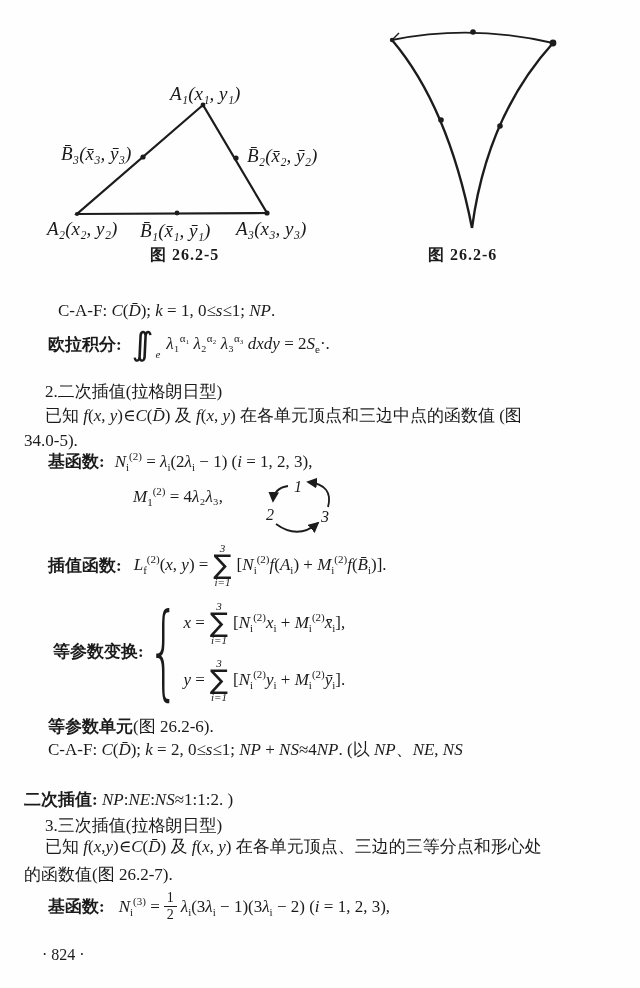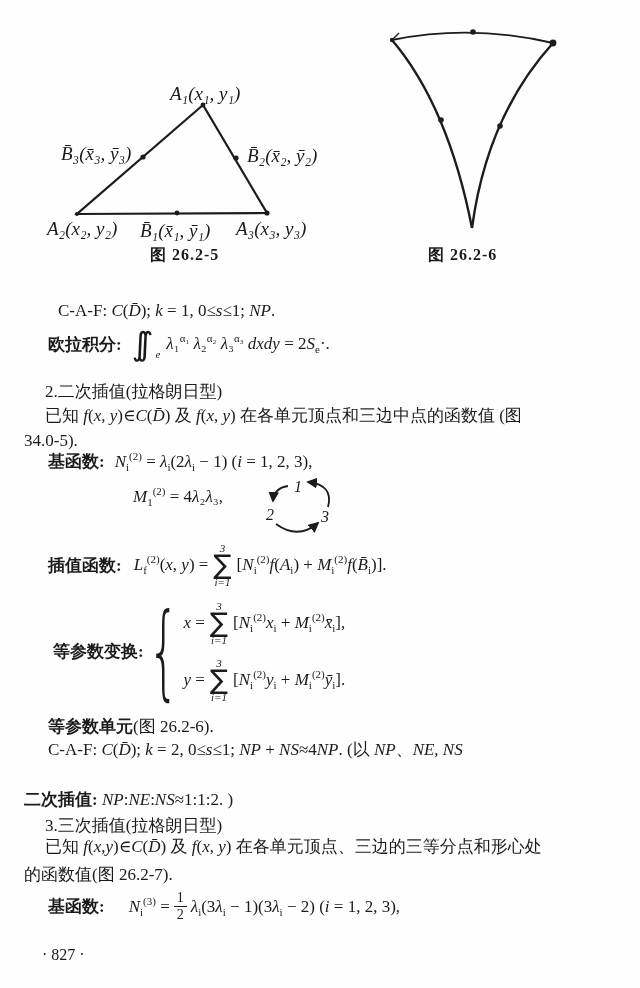--- a/index.html
+++ b/index.html
@@ -157,23 +157,23 @@
 
   <span class="t" style="left:48px;top:739px;">C-A-F:  <i>C</i>(<i>D̄</i>);  <i>k</i> = 2,  0≤<i>s</i>≤1;  <i>NP</i> + <i>NS</i>≈4<i>NP</i>.  (以 <i>NP</i>、<i>NE</i>, <i>NS</i></span>
   <span class="t" style="left:24px;top:789px;"><span class="b">二次插值:</span><span> <i>NP</i>:<i>NE</i>:<i>NS</i>≈1:1:2.  )</span></span>
 
   <span class="t" style="left:45px;top:815px;">3.三次插值(拉格朗日型)</span>
   <span class="t" style="left:45px;top:836px;">已知 <i>f</i>(<i>x</i>,<i>y</i>)∈<i>C</i>(<i>D̄</i>) 及 <i>f</i>(<i>x</i>, <i>y</i>) 在各单元顶点、三边的三等分点和形心处</span>
   <span class="t" style="left:24px;top:864px;">的函数值(图 26.2-7).</span>
 
   <div class="row" style="left:48px;top:890px;">
     <span class="b">基函数:</span>
-    <span style="margin-left:24px;font-family:Liberation Serif, serif;"><i>N</i><sub>i</sub><sup>(3)</sup> =</span>
+    <span style="margin-left:14px;font-family:Liberation Serif, serif;"><i>N</i><sub>i</sub><sup>(3)</sup> =</span>
     <span class="frac sfrac">
       <span class="num">1</span>
       <span class="den">2</span>
     </span>
     <span><i>λ</i><sub>i</sub>(3<i>λ</i><sub>i</sub> − 1)(3<i>λ</i><sub>i</sub> − 2)  (<i>i</i> = 1, 2, 3),</span>
   </div>
 
-  <span class="t" style="left:42px;top:945px;font-size:16px;">· 827 ·</span>
+  <span class="t" style="left:42px;top:945px;font-size:16px;">· 824 ·</span>
 
 </div>
 
 </body></html>

